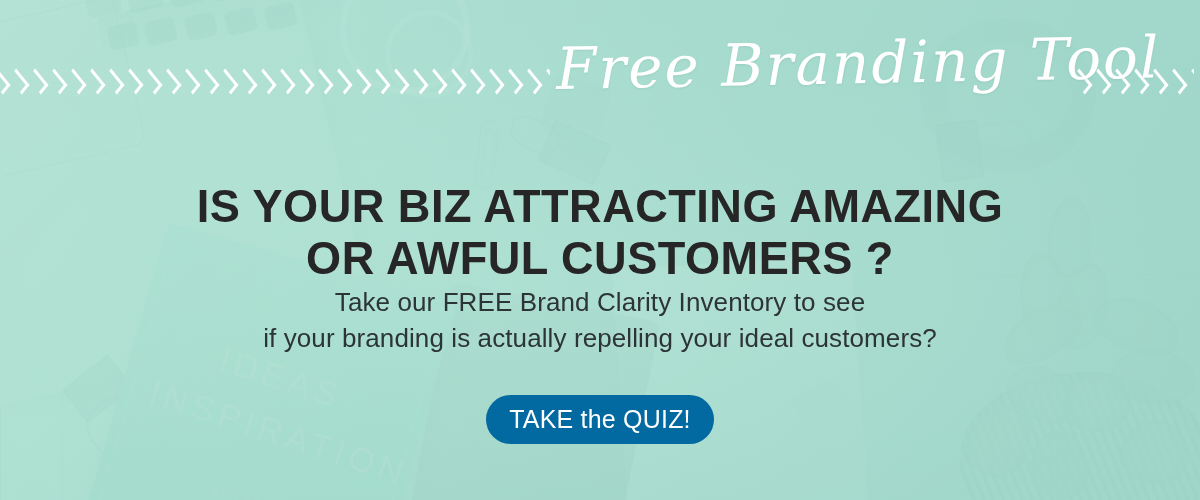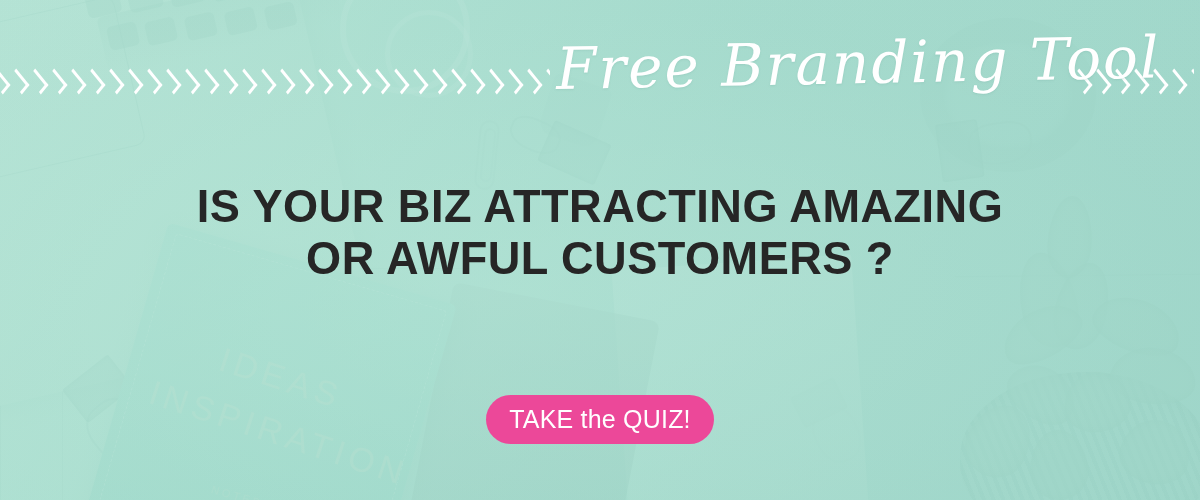--- a/index.html
+++ b/index.html
@@ -338,21 +338,21 @@
     text-align: center;
   }
   .cta-button {
     display: inline-block;
     box-sizing: border-box;
     width: 228px;
     height: 49px;
     line-height: 49px;
     border: none;
     border-radius: 26px;
-    background: #ec4899;
+    background: #0369a1;
     color: #ffffff;
     font-family: "Liberation Sans", sans-serif;
     font-weight: 400;
     font-size: 25px;
     letter-spacing: 0.2px;
     cursor: pointer;
     padding: 0;
     text-align: center;
   }
 </style>
@@ -488,19 +488,23 @@
 
   <div class="script-title">Free Branding Tool</div>
 
   <div class="content">
 
     <div class="headline">
       <span class="hl-line">IS YOUR BIZ ATTRACTING AMAZING</span>
       <span class="hl-line">OR AWFUL CUSTOMERS ?</span>
     </div>
 
+    <div class="subhead">
+      <span class="sh-line">Take our FREE Brand Clarity Inventory to see</span>
+      <span class="sh-line">if your branding is actually repelling your ideal customers?</span>
+    </div>
 
     <div class="cta-wrap">
       <button class="cta-button">TAKE the QUIZ!</button>
     </div>
 
   </div>
 </div>
 
 </body></html>

